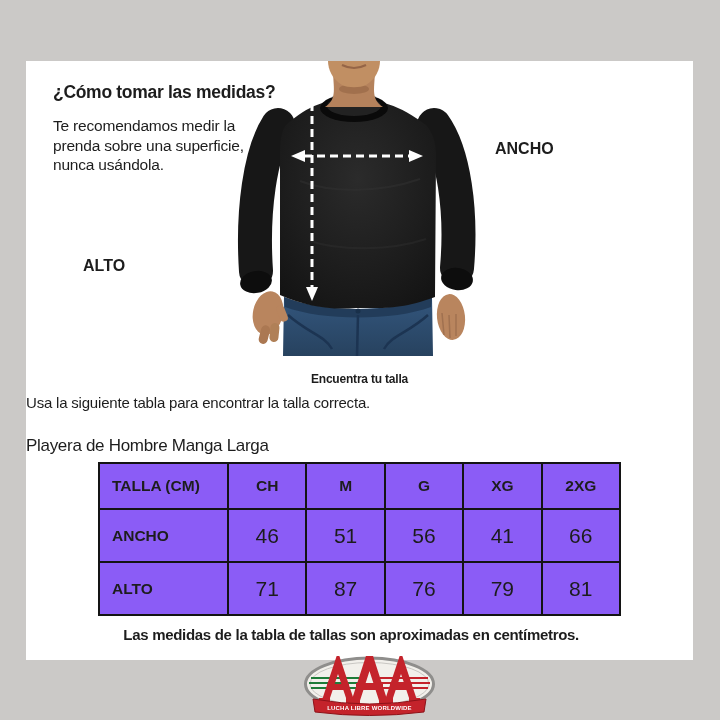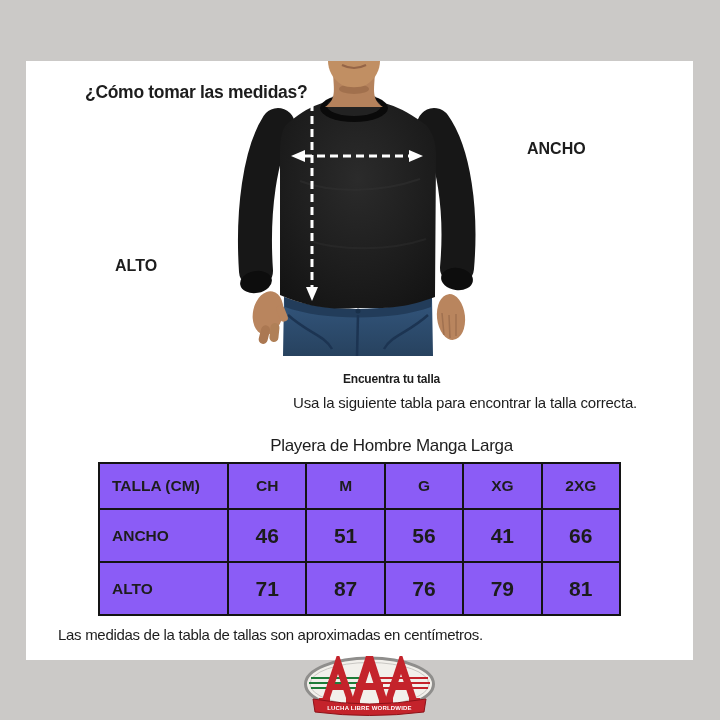--- a/index.html
+++ b/index.html
@@ -1,45 +1,45 @@
 <!DOCTYPE html>
 <html><head>
 <meta charset="utf-8">
 <style>
   * { margin:0; padding:0; box-sizing:border-box; }
   html,body { width:720px; height:720px; }
   body { font-family:"Liberation Sans", sans-serif; color:#1d1d1d; }
   .stage { position:relative; width:720px; height:720px; background:#cbc9c7; overflow:hidden; }
   .card  { position:absolute; left:26px; top:61px; width:667px; height:599px; background:#ffffff; }
 
-  .abs { position:absolute;margin-left:32px; }
+  .abs { position:absolute; }
   .photo { position:absolute; left:204px; top:0; width:280px; height:295px; }
 
   .howto { left:27px; top:21px; width:236px; }
   .howto h2 { font-size:17.5px; font-weight:bold; letter-spacing:-0.3px; }
   .howto p  { margin-top:13px; font-size:15.5px; line-height:19.5px; white-space:pre-line; letter-spacing:-0.2px; }
 
   .measure-label b { display:block; font-size:16px; font-weight:bold; }
   .measure-label p { margin-top:2px; font-size:15.5px; line-height:20px; white-space:pre-line; letter-spacing:-0.2px; }
   .alto  { left:57px;  top:196px; width:200px; }
   .ancho { left:469px; top:79px;  width:200px; }
 
   .find-title { left:0; top:311px; width:667px; text-align:center; font-size:12px; font-weight:bold; letter-spacing:-0.2px; }
-  .find-sub   { left:0; top:333px; width:579px; text-align:right; font-size:15px; letter-spacing:-0.2px; }
-  .caption    { left:0; top:375px; width:667px; text-align:center; font-size:17px; letter-spacing:-0.3px; }
+  .find-sub   { left:0; top:333px; width:579px; text-align:left; font-size:15px; letter-spacing:-0.2px; }
+  .caption    { left:0; top:375px; width:667px; text-align:left; font-size:17px; letter-spacing:-0.3px; }
 
   table.sizes { position:absolute; left:72px; top:401px; width:523px; border-collapse:collapse; table-layout:fixed; }
   .sizes th, .sizes td { border:2px solid #141414; background:#8b5cf6; }
   .sizes thead tr { height:46px; }
   .sizes tbody tr { height:53px; }
   .sizes th { font-size:15.5px; font-weight:bold; text-align:center; }
   .sizes th.rowhead { text-align:left; padding-left:12px; }
-  .sizes td { font-size:21px; font-weight:bold; text-align:center; color:#1c1c1c; }
-
-  .footnote { left:0; top:565px; width:553px; text-align:left; font-size:15px; font-weight:normal; letter-spacing:-0.3px; }
+  .sizes td { font-size:21px; font-weight:normal; text-align:center; color:#1c1c1c; }
+
+  .footnote { left:0; top:565px; width:553px; text-align:right; font-size:15px; font-weight:bold; letter-spacing:-0.3px; }
 
   .logo { position:absolute; left:302px; top:656px; width:135px; height:62px; }
 </style>
 </head>
 <body>
 
 <div class="stage">
   <div class="card">
 
     <svg class="photo" viewBox="0 0 280 295" aria-hidden="true">
@@ -104,20 +104,23 @@
       </g>
       <g>
         <line x1="74" y1="95" x2="180" y2="95" stroke="#ffffff" stroke-width="3" stroke-dasharray="8 5"></line>
         <polygon points="61,95 75,89 75,101" fill="#ffffff"></polygon>
         <polygon points="193,95 179,89 179,101" fill="#ffffff"></polygon>
       </g>
     </svg>
 
     <div class="abs howto">
       <h2>¿Cómo tomar las medidas?</h2>
+      <p>Te recomendamos medir la
+prenda sobre una superficie,
+nunca usándola.</p>
     </div>
 
     <div class="abs measure-label alto">
       <b>ALTO</b>
     </div>
 
     <div class="abs measure-label ancho">
       <b>ANCHO</b>
     </div>
 

